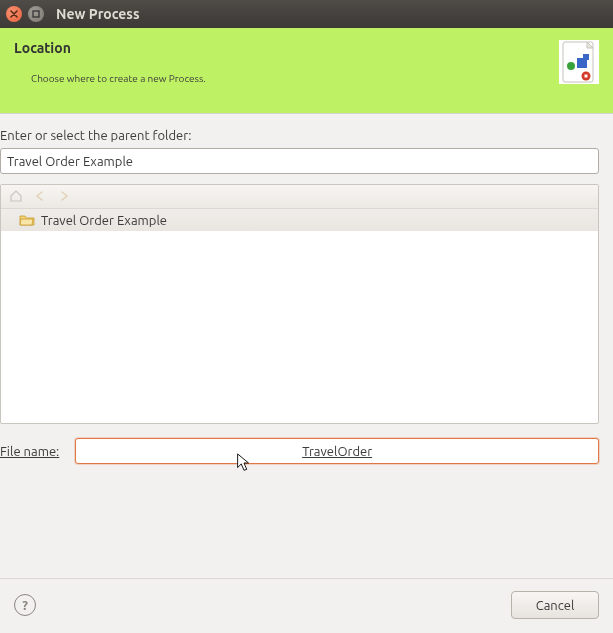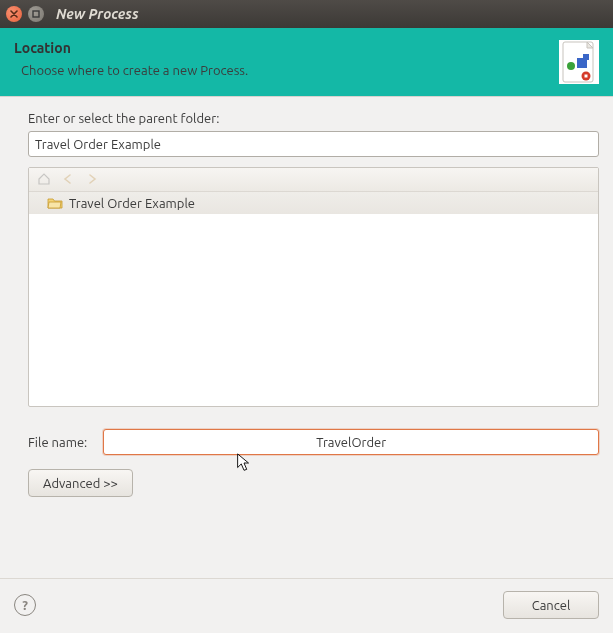--- a/index.html
+++ b/index.html
@@ -16,21 +16,20 @@
   }
   .titlebar {
     background: linear-gradient(to bottom, #4f4b47, #3c3936);
     height: 28px;
     display: flex;
     align-items: center;
     padding: 0 6px;
     color: #dfdbd2;
     font-weight: bold;
     font-size: 14px;
-    font-style: italic;
   }
   .window-controls {
     display: flex;
     gap: 6px;
     margin-right: 12px;
     align-items: center;
   }
   .win-btn {
     width: 16px;
     height: 16px;
@@ -40,48 +39,48 @@
     justify-content: center;
     font-size: 10px;
     color: #3a3a3a;
   }
   .win-close { background: radial-gradient(circle at 35% 35%, #f99070, #e8613c); }
   .win-min { background: radial-gradient(circle at 35% 35%, #a09c95, #7b7770); }
   .content {
     padding: 0;
   }
   .header {
-    background: #14b8a6;
+    background: #bef264;
     border-bottom: 1px solid #d6d3cf;
     padding: 12px 14px 12px 14px;
     display: flex;
     align-items: flex-start;
     justify-content: space-between;
   }
   .header-text h1 {
     margin: 0 0 6px 0;
     font-size: 14px;
     font-weight: bold;
     color: #333;
   }
   .header-text p {
-    margin: 7px;
-    font-size: 13px;
+    margin: 17px;
+    font-size: 10px;
     color: #3c3c3c;
   }
   .wizard-icon {
     width: 40px;
     height: 44px;
     background: #fff;
     position: relative;
     flex-shrink: 0;
     margin-top: 0;
   }
   .body {
-    padding: 14px 14px 10px 28px;
+    padding: 14px 14px 10px 0;
   }
   .label {
     display: block;
     margin-bottom: 6px;
     color: #3c3c3c;
   }
   .input {
     width: 100%;
     height: 26px;
     border: 1px solid #b1ada6;
@@ -134,21 +133,22 @@
   }
   .folder-icon {
     width: 16px;
     height: 14px;
     display: inline-block;
   }
   .row {
     display: flex;
     align-items: center;
     gap: 16px;
-    margin-top: 22px;
+    margin-top: 14px;
+    text-decoration: underline;
   }
   .row .input { flex: 1; }
   .adv-btn-row {
     margin-top: 14px;
   }
   .btn {
     height: 28px;
     border: 1px solid #b7b3ab;
     border-radius: 4px;
     background: linear-gradient(to bottom, #f8f6f3, #e7e4df);
@@ -185,21 +185,21 @@
     justify-content: center;
     color: #8a8680;
     font-weight: bold;
     font-size: 13px;
     cursor: pointer;
   }
   .footer-buttons {
     display: flex;
     gap: 10px;
   }
-  .footer-buttons .btn { width: 96px; }
+  .footer-buttons .btn { width: 88px; }
   .cursor {
     position: absolute;
     left: 236px;
     top: 453px;
     width: 16px;
     height: 20px;
     pointer-events: none;
   }
 </style>
 </head>
@@ -273,23 +273,20 @@
           <span>Travel Order Example</span>
         </div>
       </div>
     </div>
 
     <div class="row">
       <span class="label" style="margin:0">File name:</span>
       <input class="input focus" type="text" value="TravelOrder" style="">
     </div>
 
-    <div class="adv-btn-row">
-      <button class="btn">Advanced &gt;&gt;</button>
-    </div>
   </div>
 </div>
 
 <div class="footer">
   <div class="help-icon">?</div>
   <div class="footer-buttons">
     <button class="btn">Cancel</button>
   </div>
 </div>
 

